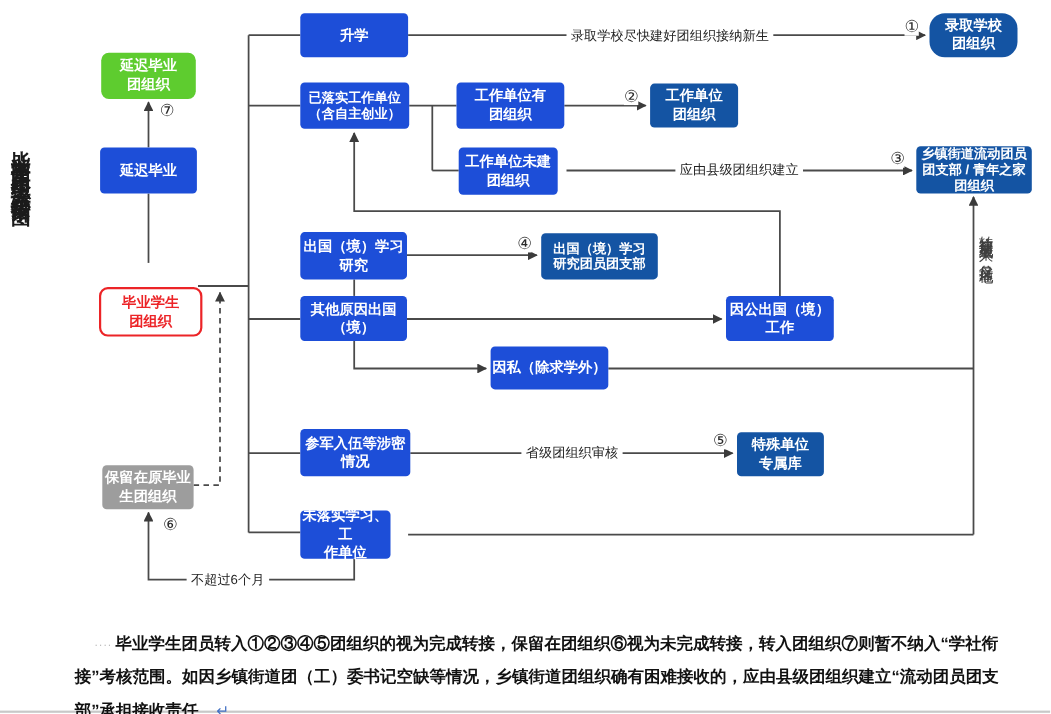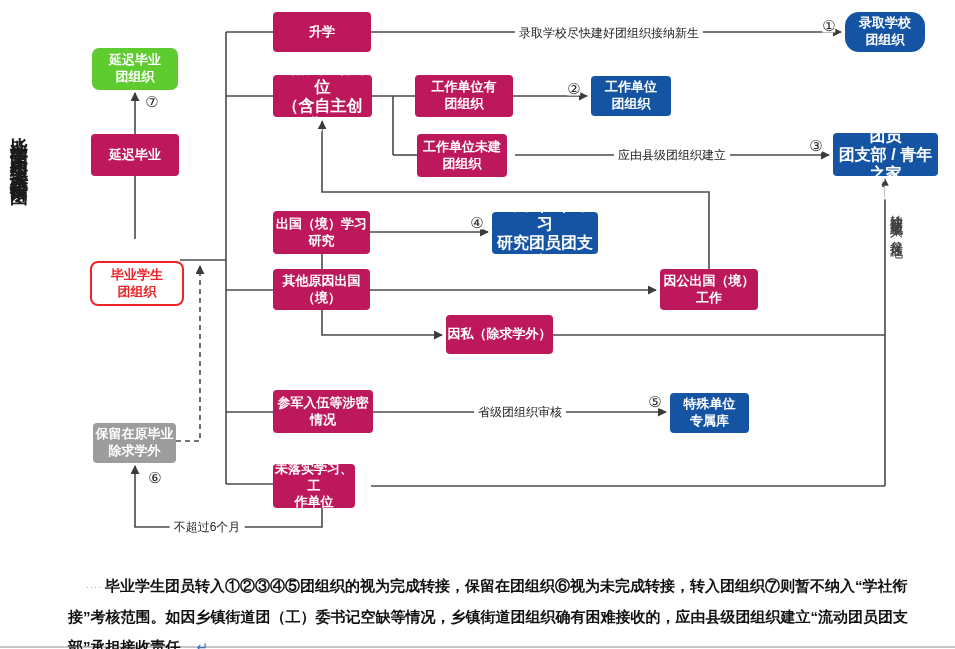--- a/index.html
+++ b/index.html
@@ -7,27 +7,27 @@
          font-family:"Liberation Sans",sans-serif;}
   svg.connectors{position:absolute;left:0;top:0;z-index:1;}
   .vtext{position:absolute;writing-mode:vertical-rl;text-orientation:upright;white-space:pre;}
   #left-title{left:7px;top:122px;font-size:18px;font-weight:700;color:#1b1b1b;
               letter-spacing:3.5px;line-height:24px;z-index:2;}
   #side-note{left:888px;top:204px;font-size:13px;color:#3f3f3f;letter-spacing:1.2px;
              line-height:16px;z-index:2;}
   .box{position:absolute;z-index:2;display:flex;align-items:center;justify-content:center;
        text-align:center;border-radius:4px;}
   .box .lbl{white-space:pre-line;font-weight:700;font-size:13px;line-height:1.28;color:#ffffff;}
-  .orange{background:#be185d;}
+  .orange{background:#1d4ed8;}
   .blue{background:#1454a3;}
   .green{background:#5ecc2f;border-radius:7px;}
   .gray{background:#9d9d9d;}
   .red-outline{background:#ffffff;border:2.5px solid #ec2427;border-radius:8px;}
   .red-outline .lbl{color:#ec2427;}
-  .small .lbl{font-size:16px;line-height:1.2;}
+  .small .lbl{font-size:12px;line-height:1.2;}
   .edge-label{position:absolute;z-index:3;background:#ffffff;color:#222222;font-size:12px;
               font-weight:400;padding:0 4px;transform:translate(-50%,-50%);white-space:nowrap;}
   .badge{position:absolute;z-index:3;color:#2b2b2b;font-size:15px;font-weight:400;
          transform:translate(-50%,-50%);background:#ffffff;line-height:1;}
   #footer-para{position:absolute;left:68px;top:556px;width:872px;z-index:2;
                font-size:15px;font-weight:700;color:#111111;line-height:30px;
                text-indent:18px;}
   #footer-dots{color:#9a9a9a;font-size:9px;letter-spacing:1px;font-weight:400;
                vertical-align:middle;margin-right:3px;}
   #footer-return{color:#4472c4;font-weight:400;font-size:14px;margin-left:1px;}
@@ -83,21 +83,21 @@
   </div>
   <div class="box orange" style="left:91px;top:134px;width:88px;height:42px;">
     <span class="lbl">延迟毕业</span>
   </div>
   <div class="box red-outline" style="left:90px;top:243px;width:90px;height:41px;margin-top:18px;">
     <span class="lbl">毕业学生
 团组织</span>
   </div>
   <div class="box gray" style="left:93px;top:423px;width:83px;height:40px;">
     <span class="lbl">保留在原毕业
-除求学外</span>
+生团组织</span>
   </div>
 
   <div class="box orange" style="left:273px;top:12px;width:98px;height:40px;">
     <span class="lbl">升学</span>
   </div>
   <div class="box orange small" style="left:273px;top:75px;width:99px;height:42px;">
     <span class="lbl">已落实工作单位
 （含自主创业）</span>
   </div>
   <div class="box orange" style="left:273px;top:211px;width:97px;height:43px;">

